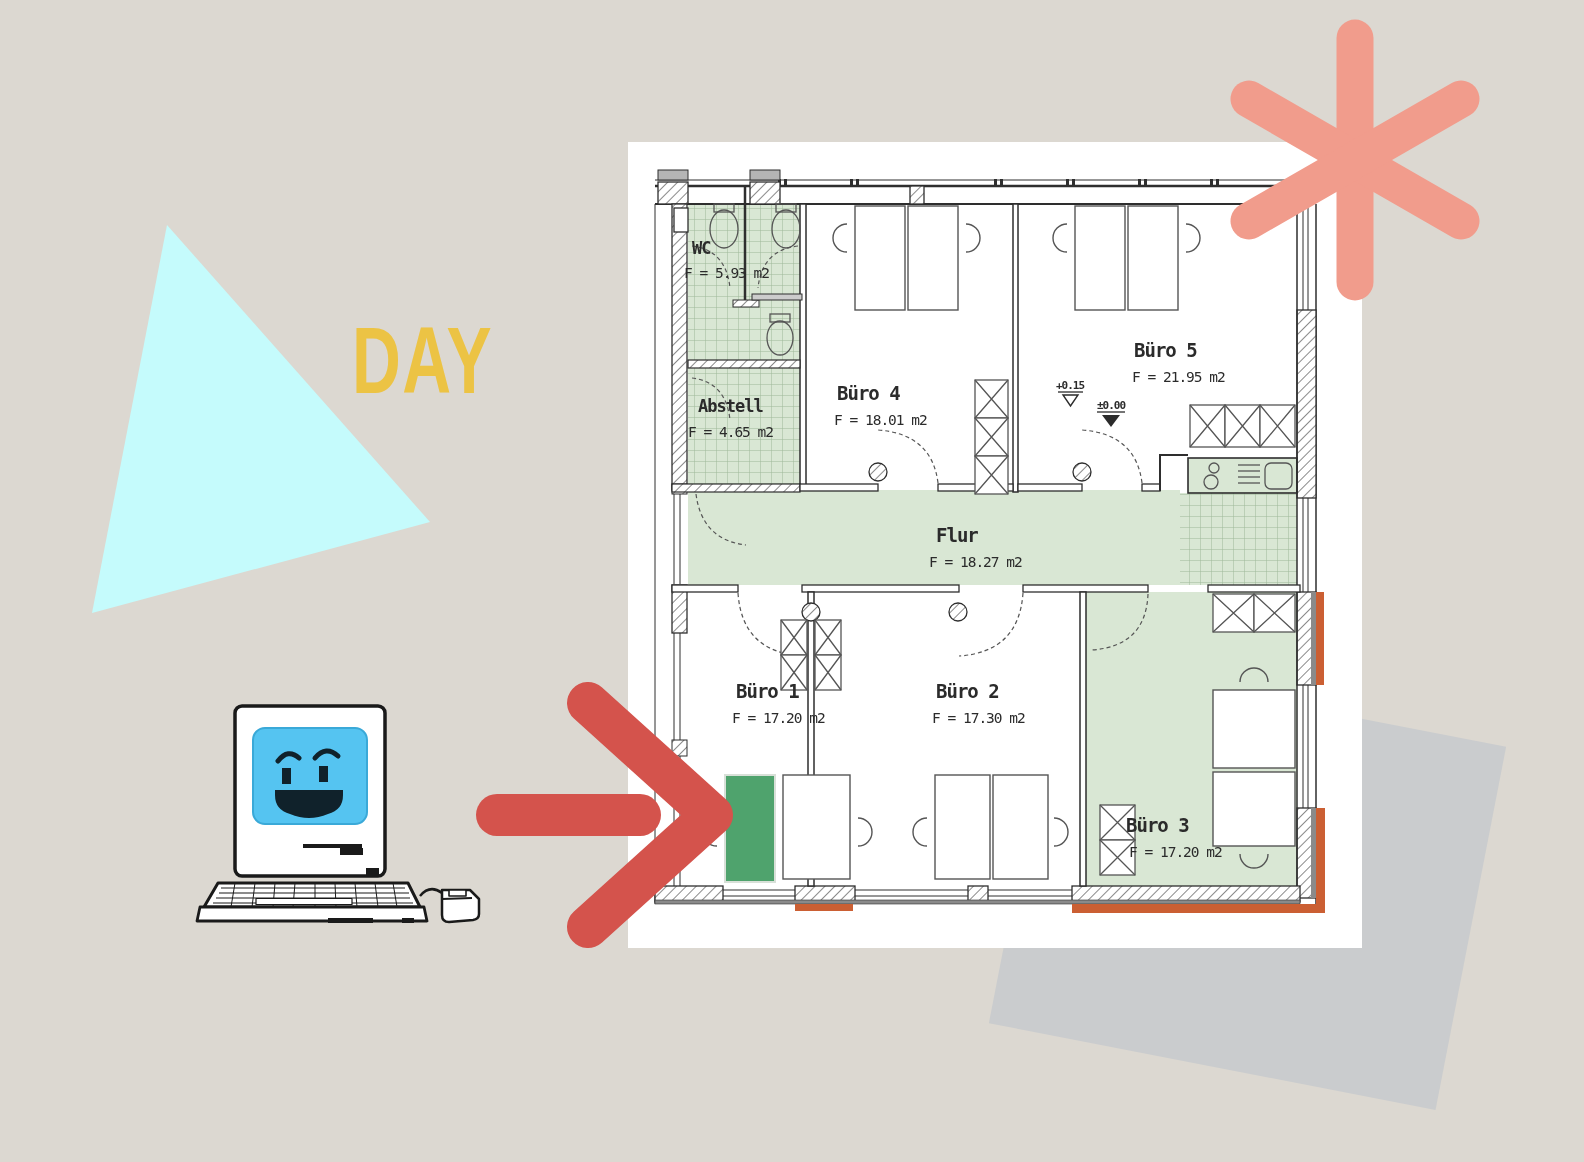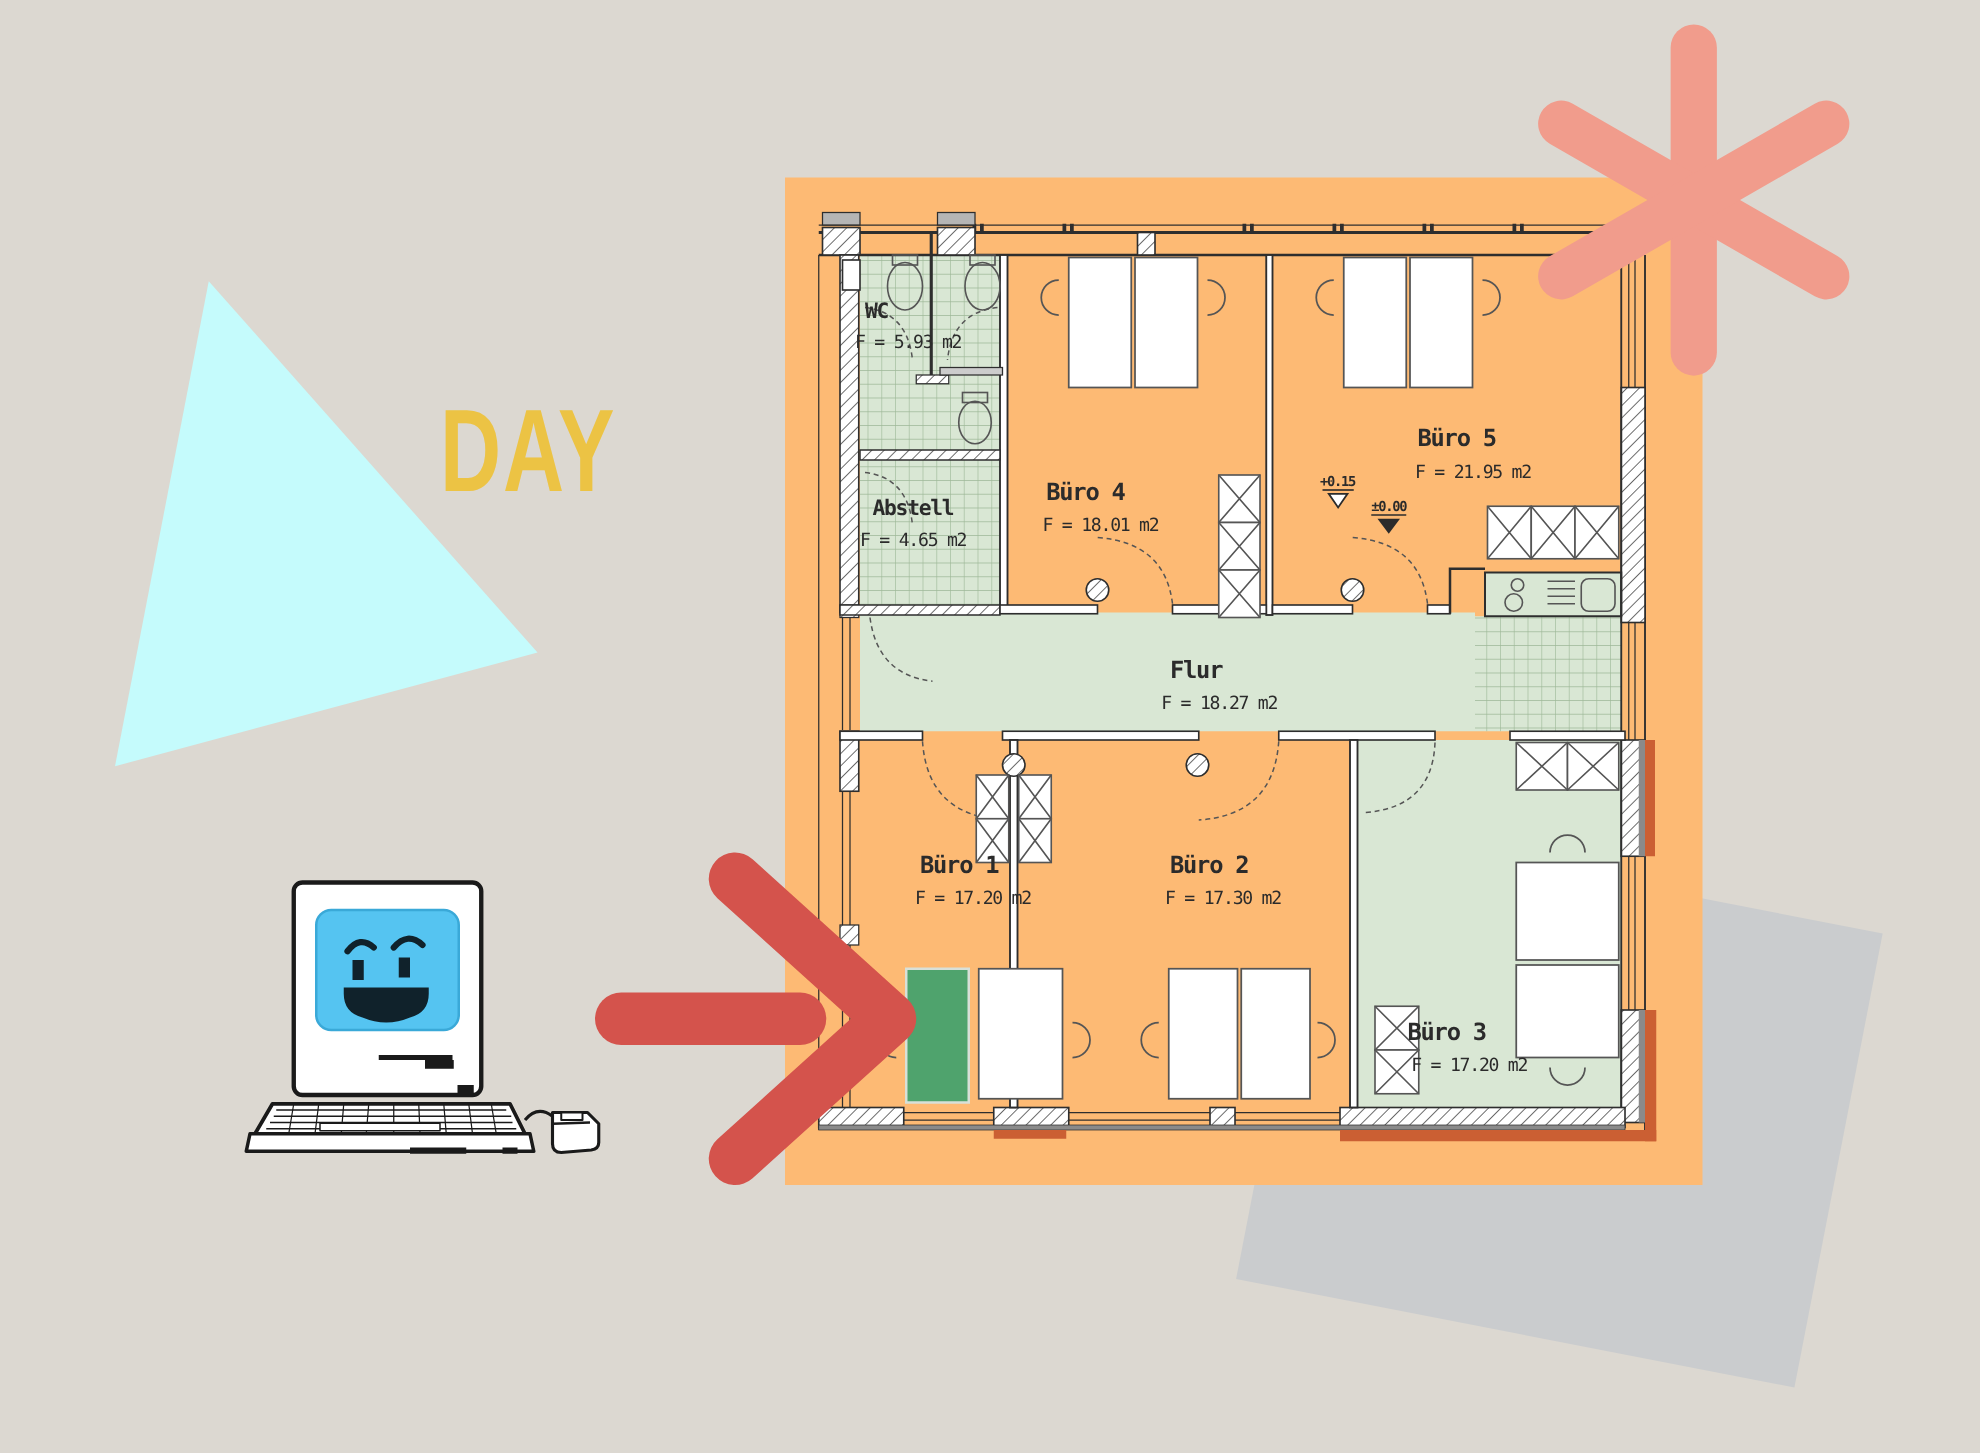--- a/index.html
+++ b/index.html
@@ -4,21 +4,21 @@
 <style>
   html,body{margin:0;padding:0;background:#dcd8d1;}
   #canvas{position:relative;width:1584px;height:1162px;background:#dcd8d1;overflow:hidden;
           font-family:"Liberation Sans",sans-serif;}
   .abs{position:absolute;}
   #triangle{left:85px;top:218px;z-index:1;}
   #day{left:352px;top:314px;z-index:2;font-size:94px;font-weight:700;color:#ecc344;
        letter-spacing:2px;line-height:1;transform:scaleX(.72);transform-origin:left top;}
   #gray-quad{left:1020px;top:700px;width:455px;height:370px;background:#caccce;
              transform:rotate(11deg);z-index:1;}
-  #plan-panel{left:628px;top:142px;width:734px;height:806px;background:#fdba74;z-index:2;}
+  #plan-panel{left:628px;top:142px;width:734px;height:806px;background:#ffffff;z-index:2;}
   #computer{left:190px;top:700px;z-index:3;}
   #arrow{left:470px;top:670px;z-index:4;}
   #asterisk{left:1210px;top:18px;z-index:4;}
   text{font-family:"DejaVu Sans Mono",monospace;fill:#2b2b2b;}
   .rname{font-size:19px;font-weight:700;letter-spacing:-1px;}
   .rname-sm{font-size:17px;font-weight:700;letter-spacing:-1px;}
   .rarea{font-size:14.5px;letter-spacing:-1px;}
   .lvl{font-size:11px;font-weight:700;letter-spacing:-1px;}
 </style>
 </head>

